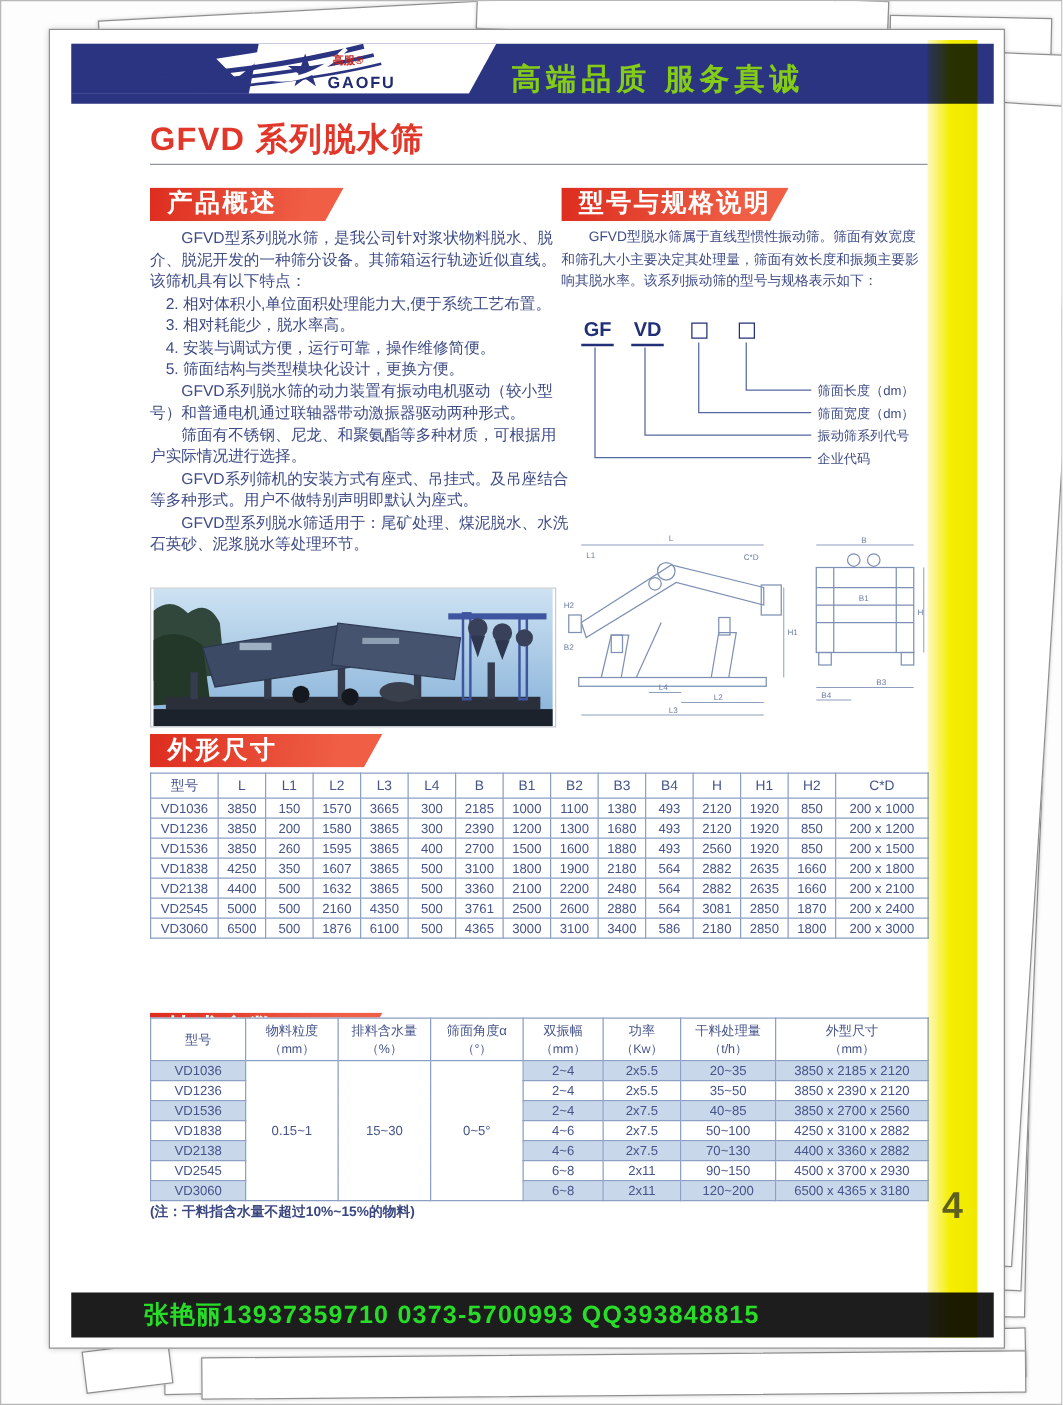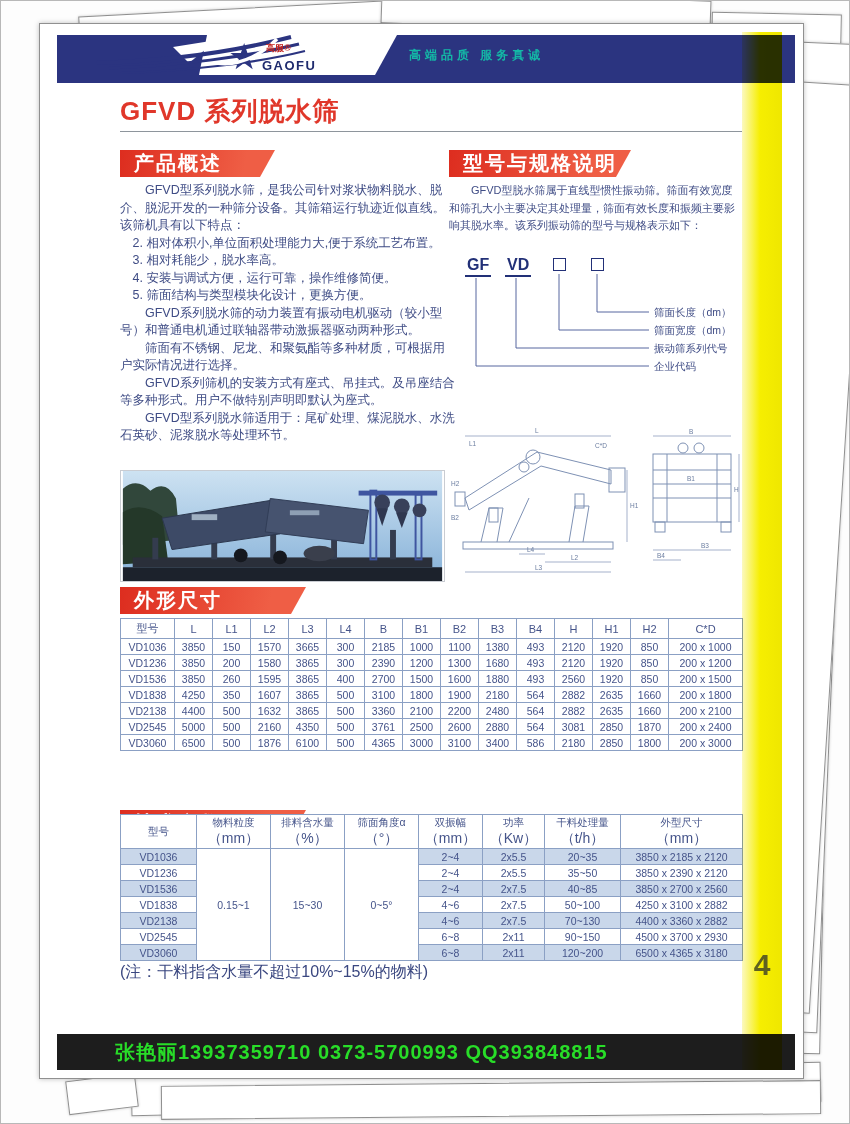--- a/index.html
+++ b/index.html
@@ -25,21 +25,21 @@
             background:linear-gradient(90deg, #fcf9c0 0%, #f6ee00 45%, #efe700 100%);
             mix-blend-mode:multiply; pointer-events:none; }
   .pagenum { position:absolute; left:700px; top:924px; width:44px; text-align:center; z-index:7;
              font-size:30px; font-weight:bold; color:#5f6120; }
 
   
   .band { position:absolute; left:17px; top:11px; width:738px; height:48px; background:#2b3480; }
   .band .wedge { position:absolute; left:0; top:0; width:340px; height:40px; background:#ffffff;
                  clip-path:polygon(0 0, 100% 0, calc(100% - 22px) 100%, 0 100%); }
   .band svg { position:absolute; left:0; top:0; }
-  .slogan { position:absolute; left:352px; top:12px; width:330px; color:#14b8a6; font-size:12px;
+  .slogan { position:absolute; left:352px; top:12px; width:330px; color:#84cc16; font-size:24px;
             font-weight:bold; letter-spacing:4px; white-space:nowrap; }
 
   .title { position:absolute; left:80px; top:70px; font-size:26px; font-weight:bold; color:#e0372a; letter-spacing:1px; }
   .rule  { position:absolute; left:80px; top:107px; width:622px; border-top:1.5px solid #8e959c; }
 
   .banner { position:absolute; height:27px; line-height:27px; padding-left:14px; letter-spacing:2px;
             color:#fff; font-size:20px; font-weight:bold;
             background:linear-gradient(100deg, #dd2d1f 0%, #ef5e45 80%);
             clip-path:polygon(0 0, 100% 0, calc(100% - 15px) 100%, 0 100%); }
   .b-overview { left:80px;  top:126px; width:155px; }
@@ -66,24 +66,24 @@
 
   .t1wrap { position:absolute; left:80px; top:594px; }
   .t2wrap { position:absolute; left:80px; top:790px; }
   table { border-collapse:collapse; table-layout:fixed; background:#fff; }
   .t1 { width:622px; font-size:10.5px; color:#45548a; }
   .t1 th, .t1 td { border:1px solid #8ba0c4; text-align:center; font-weight:normal; height:16px; padding:0; overflow:hidden; }
   .t1 thead th { height:20px; font-size:11px; }
   .t2 { width:622px; font-size:10.5px; color:#45548a; }
   .t2 th, .t2 td { border:1px solid #8ba0c4; text-align:center; font-weight:normal; height:16px; padding:0; overflow:hidden; }
   .t2 thead th { height:34px; }
-  .t2 .h-unit { display:block; font-size:14px; }
+  .t2 .h-unit { display:block; font-size:10px; }
   .t2 tr.hl td { background:#c9d7ea; }
   .t2 td.merged { background:#ffffff !important; vertical-align:middle; }
-  .note { position:absolute; left:80px; top:938px; font-size:16px; font-weight:400; color:#3a4780; }
+  .note { position:absolute; left:80px; top:938px; font-size:11px; font-weight:700; color:#3a4780; }
 
   .footerbar { position:absolute; left:17px; top:1010px; width:738px; height:36px; background:#1d1d1d; z-index:5; }
   .footerbar span { display:block; padding-left:58px; line-height:36px; font-size:20px; font-weight:bold;
                     color:#28dd28; letter-spacing:1px; white-space:nowrap; }
 </style>
 </head>
 <body>
 
 <div class="canvas">
   <div class="sheet s1"></div>

